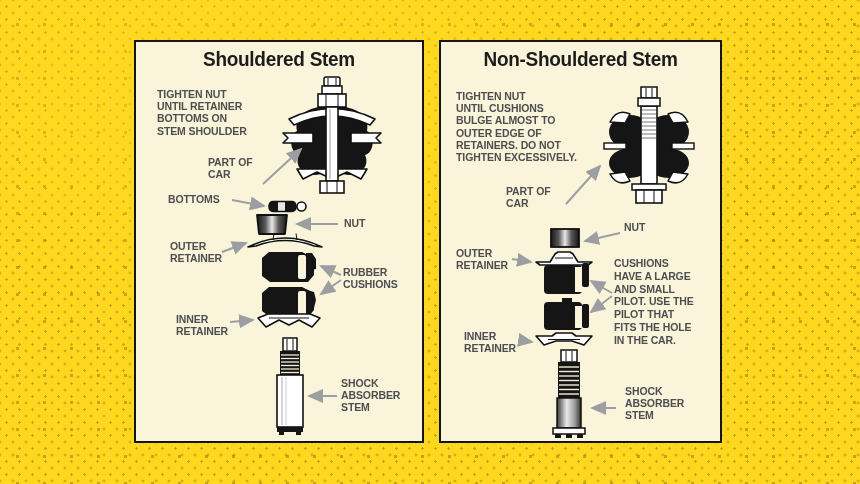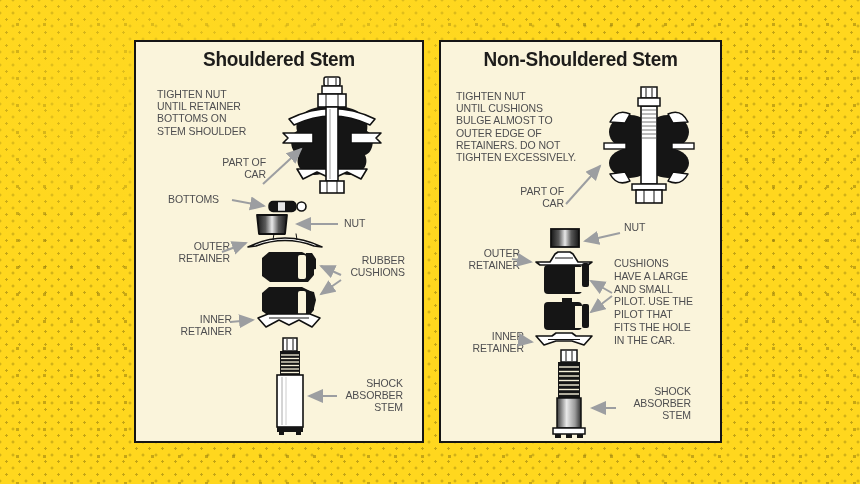--- a/index.html
+++ b/index.html
@@ -22,25 +22,25 @@
   }
   #panel-left{left:134px;width:286px;}
   #panel-right{left:439px;width:279px;}
   .panel-title{
     position:absolute;text-align:center;
     font-size:20px;font-weight:bold;color:var(--title,#1d1c1a);
     letter-spacing:-.3px;transform:scaleX(.95);transform-origin:center;
   }
   .lbl{
     position:absolute;
-    font-size:10.5px;font-weight:normal;line-height:1.16;
+    font-size:10.5px;font-weight:bold;line-height:1.16;
     color:var(--label,#4E4E50);
     white-space:pre-line;letter-spacing:-.1px;
   }
-  .c{text-align:right;}
+  .c{text-align:left;}
   .ill{position:absolute;}
   .ill svg{display:block;width:100%;height:100%;}
   #arrows{position:absolute;left:0;top:0;pointer-events:none;}
 </style>
 </head>
 <body>
 
 <svg width="0" height="0" style="position:absolute">
   <defs>
     <linearGradient id="gMetalH" x1="0" y1="0" x2="1" y2="0">
@@ -64,21 +64,21 @@
 <div class="lbl" style="left:157px;top:88px;width:132px">TIGHTEN NUT
 UNTIL RETAINER
 BOTTOMS ON
 STEM SHOULDER</div>
 <div class="lbl c" style="left:208px;top:156px;width:58px">PART OF
 CAR</div>
 <div class="lbl" style="left:168px;top:193px;width:62px">BOTTOMS</div>
 <div class="lbl" style="left:344px;top:217px;width:40px">NUT</div>
 <div class="lbl c" style="left:170px;top:240px;width:60px">OUTER
 RETAINER</div>
-<div class="lbl c" style="left:343px;top:254px;width:62px">RUBBER
+<div class="lbl c" style="left:343px;top:266px;width:62px">RUBBER
 CUSHIONS</div>
 <div class="lbl c" style="left:176px;top:313px;width:56px">INNER
 RETAINER</div>
 <div class="lbl c" style="left:341px;top:377px;width:62px">SHOCK
 ABSORBER
 STEM</div>
 
 <div class="ill" style="left:281px;top:76px;width:102px;height:122px">
   <svg viewBox="0 0 102 122">
     <path d="M51,30 C24,30 13,41 16,55 C7,59 9,77 18,79 C12,92 26,102 40,98 L62,98 C76,102 90,92 84,79 C93,77 95,59 86,55 C89,41 78,30 51,30 Z" fill="#151515"></path>

